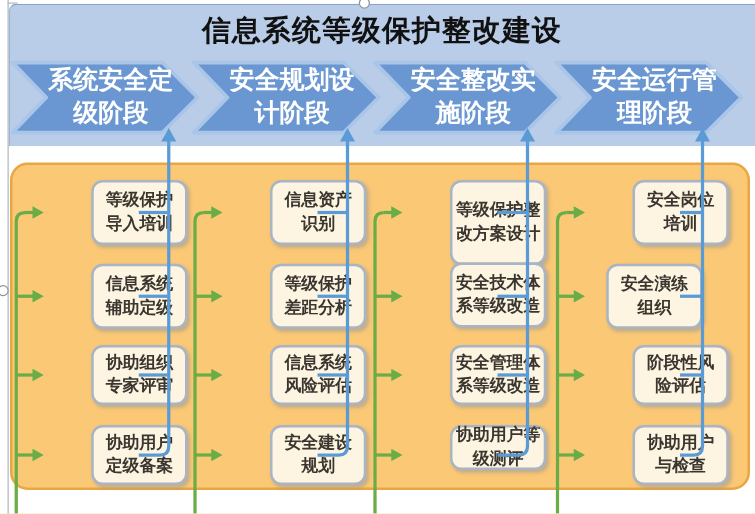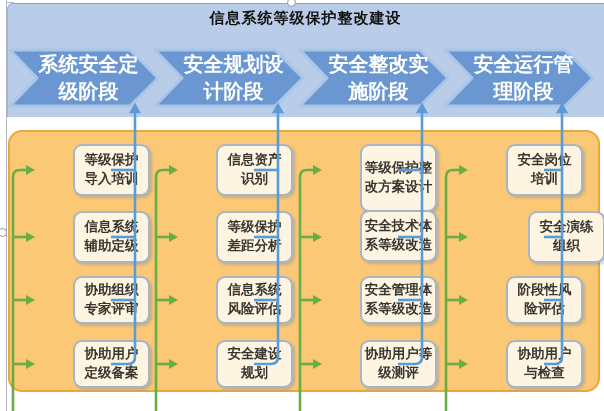--- a/index.html
+++ b/index.html
@@ -12,21 +12,21 @@
   .top-panel{
     position:absolute;left:7px;top:3px;width:597px;height:113px;
     background:var(--panel-blue);
     border-top:1px solid rgba(110,130,160,.55);
     border-left:1px solid rgba(110,130,160,.35);
     border-radius:6px 0 0 0;
     z-index:1;
   }
   .page-title{
     position:absolute;left:7px;top:9px;width:597px;
-    text-align:center;font-size:15px;font-weight:800;
+    text-align:center;font-size:23px;font-weight:800;
     color:var(--title-text);letter-spacing:1px;z-index:2;
   }
   .chevron{position:absolute;top:48px;width:153px;height:60px;z-index:2;}
   .chevron svg{position:absolute;inset:0;width:100%;height:100%;}
   .chevron polygon{
     fill:var(--chevron-fill);
     stroke:var(--chevron-stroke);
     stroke-width:3;stroke-linejoin:round;
   }
   .chev-label{
@@ -149,30 +149,30 @@
 改方案设计</span>
   </div>
 <div class="task" style="left:320px;top:210px;height:52px">
     <span>安全技术体
 系等级改造</span>
   </div>
 <div class="task" style="left:320px;top:276px;height:48px">
     <span>安全管理体
 系等级改造</span>
   </div>
-<div class="task" style="left:320px;top:340px;height:48px">
+<div class="task" style="left:320px;top:340px;height:36px">
     <span>协助用户等
 级测评</span>
   </div>
 
 <div class="task" style="left:466px;top:144px;height:52px">
     <span>安全岗位
 培训</span>
   </div>
-<div class="task" style="left:488px;top:211px;height:52px">
+<div class="task" style="left:445px;top:211px;height:52px">
     <span>安全演练
 组织</span>
   </div>
 <div class="task" style="left:466px;top:276px;height:48px">
     <span>阶段性风
 险评估</span>
   </div>
 <div class="task" style="left:466px;top:340px;height:48px">
     <span>协助用户
 与检查</span>

